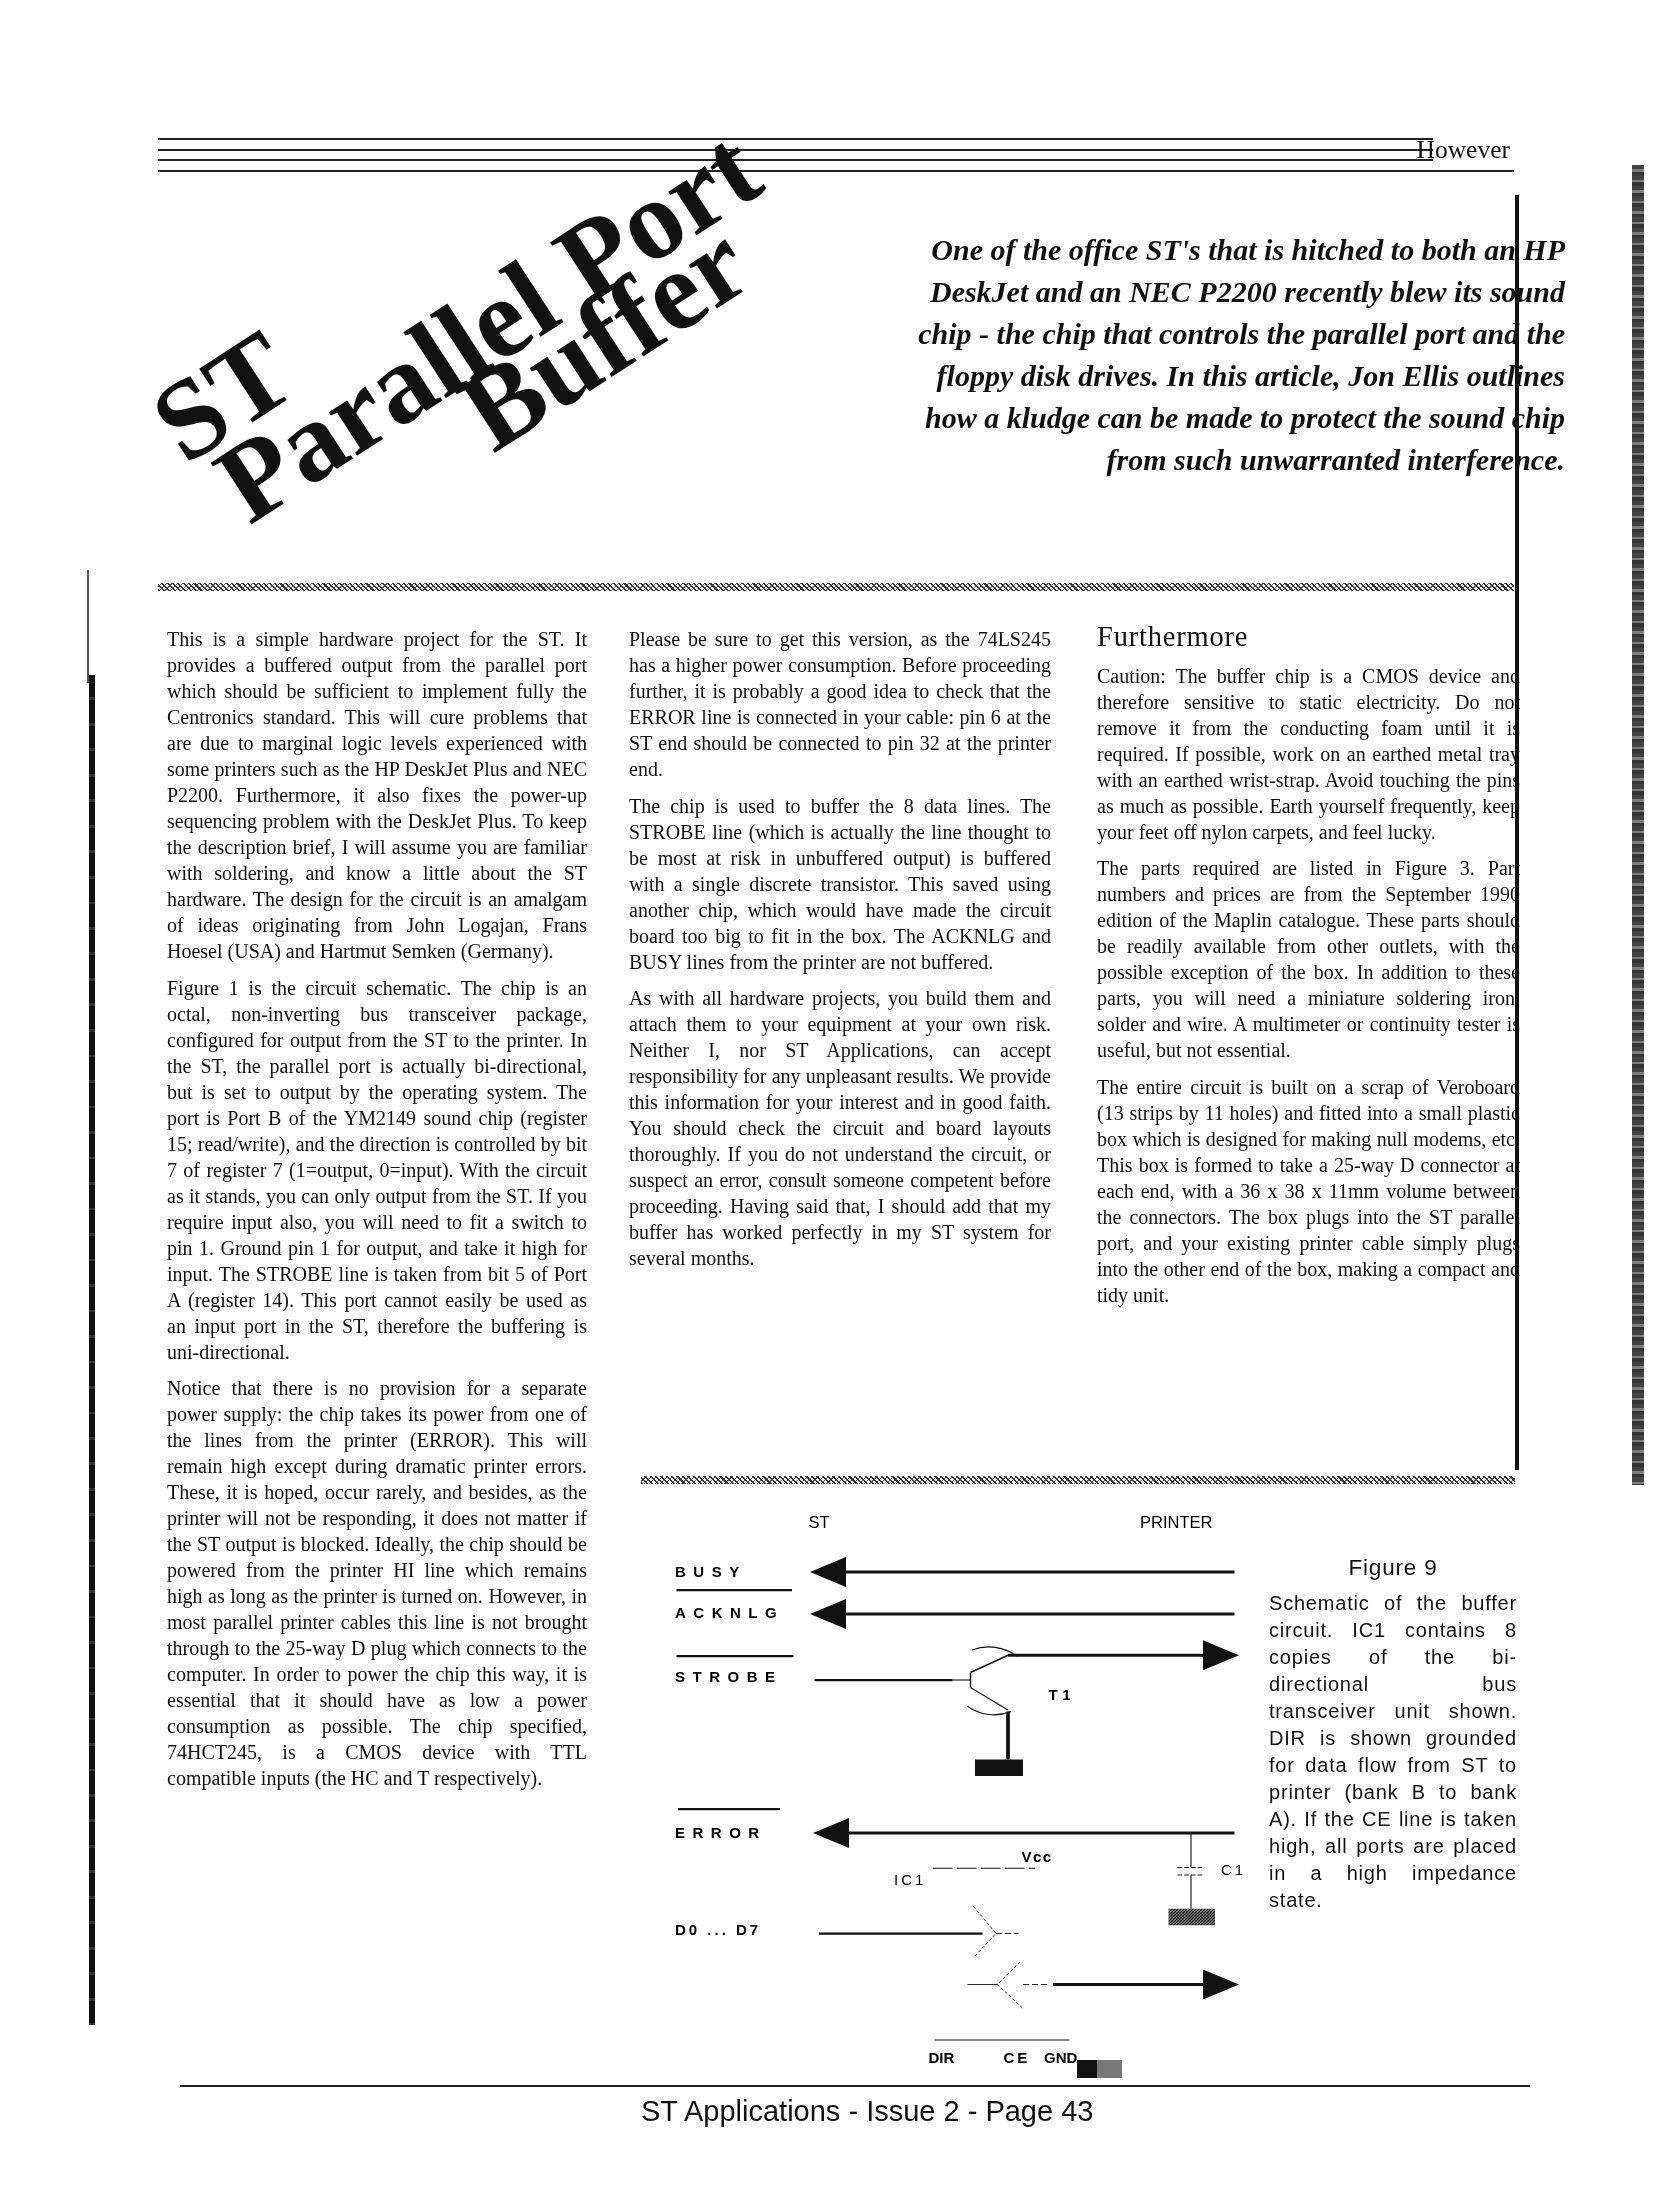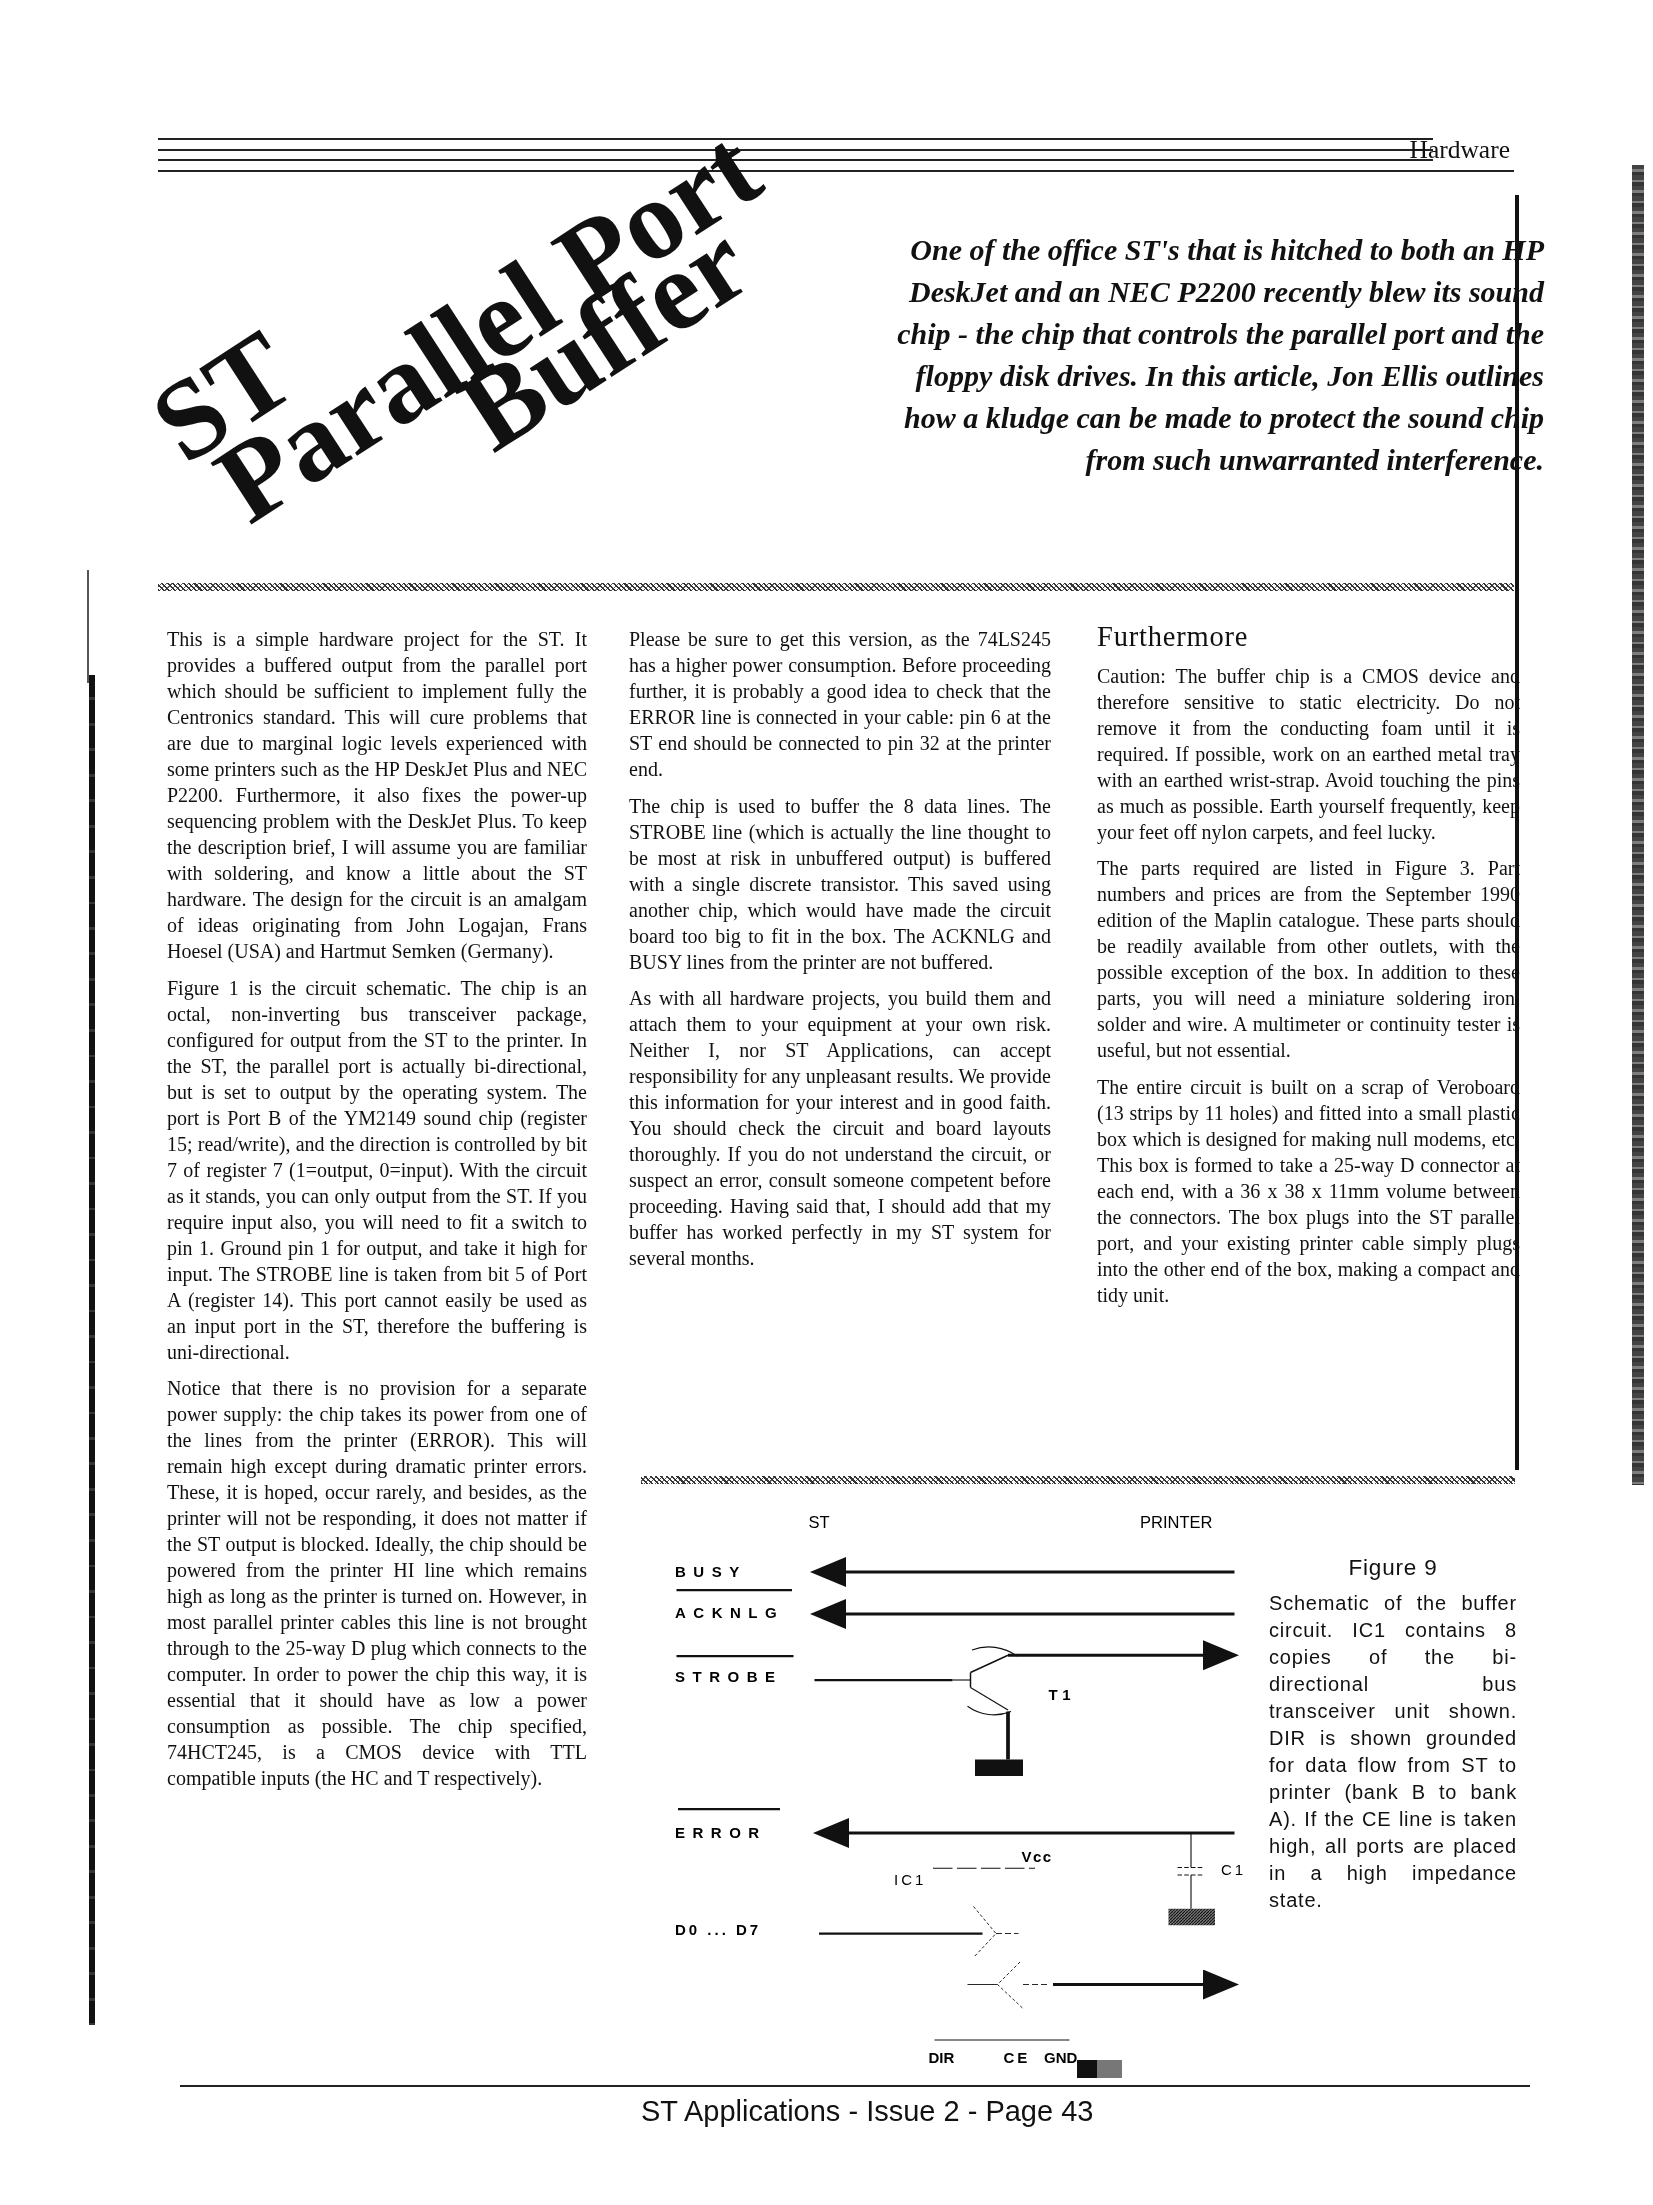--- a/index.html
+++ b/index.html
@@ -14,21 +14,21 @@
     background:repeating-linear-gradient(180deg,#111 0 22.5px,#333 22.5px 25.5px); }
   .edge-left-thin { position:absolute; left:87px; top:570px; width:1.5px; height:113px; background:#555; }
   
   .hdr-rule { position:absolute; height:1.5px; background:#222; }
   .section-tag { position:absolute; left:1596px; top:140px; font-size:25.5px; }
   .section-tag { left:auto; right:143px; }
   
   .title-wrap { position:absolute; left:150px; top:180px; width:675px; height:390px; }
   .title-line { position:absolute; font-weight:bold; font-size:113px; line-height:1; white-space:nowrap; transform-origin:left bottom; transform:rotate(-33deg); }
   
-  .standfirst { position:absolute; left:884px; top:229px; width:660px; font-style:italic; font-weight:bold;
+  .standfirst { position:absolute; left:905px; top:229px; width:660px; font-style:italic; font-weight:bold;
     font-size:30px; line-height:42px; text-align:right; }
   
   .dither { position:absolute; height:7.5px;
     background:repeating-linear-gradient(45deg,#333 0 1.5px,transparent 1.5px 3.8px),
                repeating-linear-gradient(-45deg,#555 0 0.8px,transparent 0.8px 3.8px); }
   
   .col { position:absolute; font-size:20px; line-height:26px; text-align:justify; hyphens:manual; }
   .col p { margin:0 0 10.5px 0; }
   .col1 { left:167px; top:626px; width:420px; }
   .col2 { left:629px; top:626px; width:422px; }
@@ -47,21 +47,21 @@
 
 <div class="edge-right"></div>
 <div class="edge-far"></div>
 <div class="edge-left-thin"></div>
 <div class="edge-left"></div>
 
 <div class="hdr-rule" style="left:158px;top:138px;width:1275px;"></div>
 <div class="hdr-rule" style="left:158px;top:149px;width:1275px;"></div>
 <div class="hdr-rule" style="left:158px;top:159px;width:1275px;"></div>
 <div class="hdr-rule" style="left:158px;top:170px;width:1356px;"></div>
-<div class="section-tag serif" style="top:135px;">Hardware</div>
+<div class="section-tag serif" style="top:135px;">However</div>
 
 <div class="title-wrap serif">
   <div class="title-line" style="left:45px;top:188px;">ST</div>
   <div class="title-line" style="left:109px;top:248px;">Parallel Port</div>
   <div class="title-line" style="left:353px;top:176px;">Buffer</div>
 </div>
 
 <div class="standfirst serif">One of the office ST's that is hitched to both an HP DeskJet and an NEC P2200 recently blew its sound chip - the chip that controls the parallel port and the floppy disk drives. In this article, Jon Ellis outlines how a kludge can be made to protect the sound chip from such unwarranted interference.</div>
 
 <div class="dither" style="left:158px;top:583px;width:1356px;"></div>

